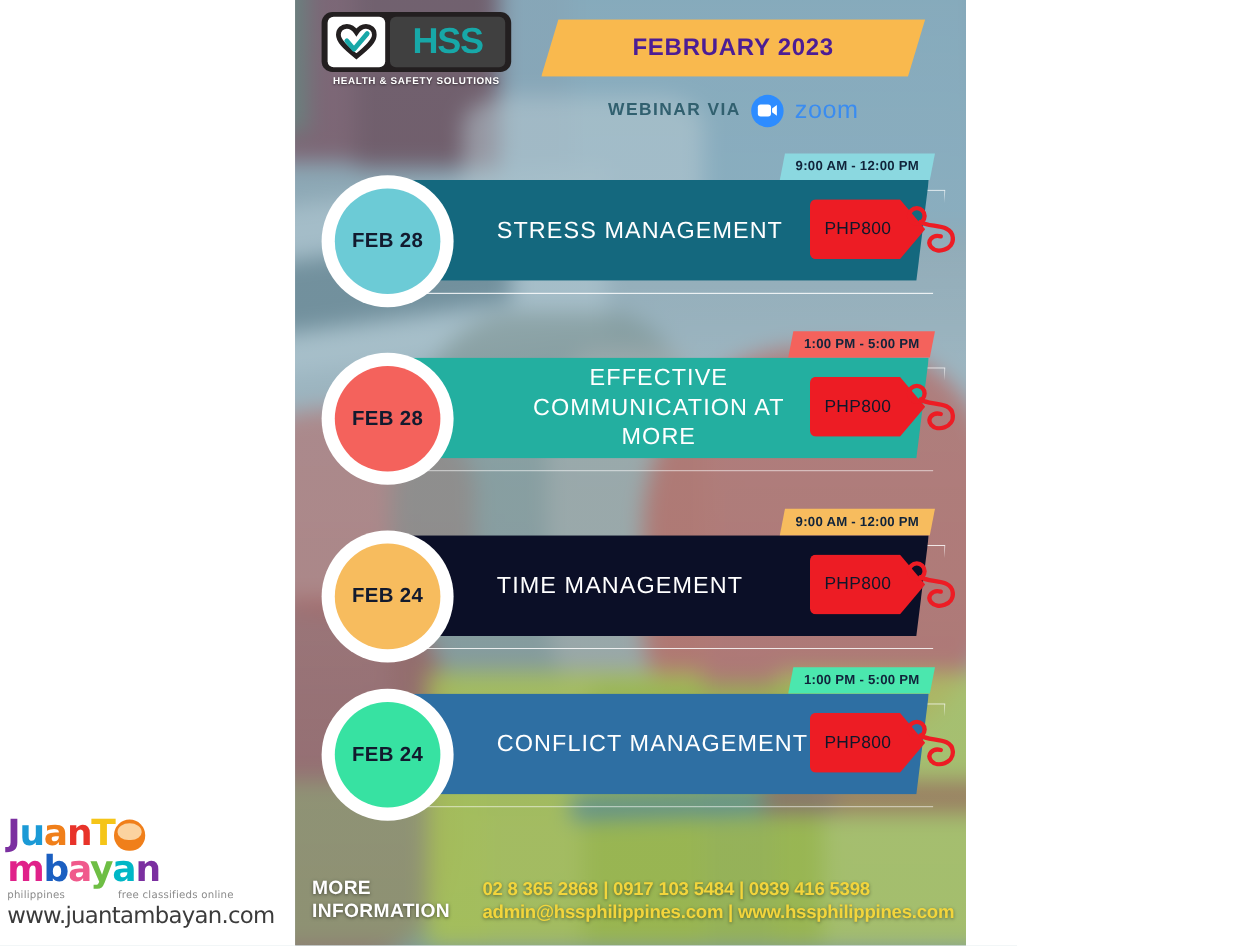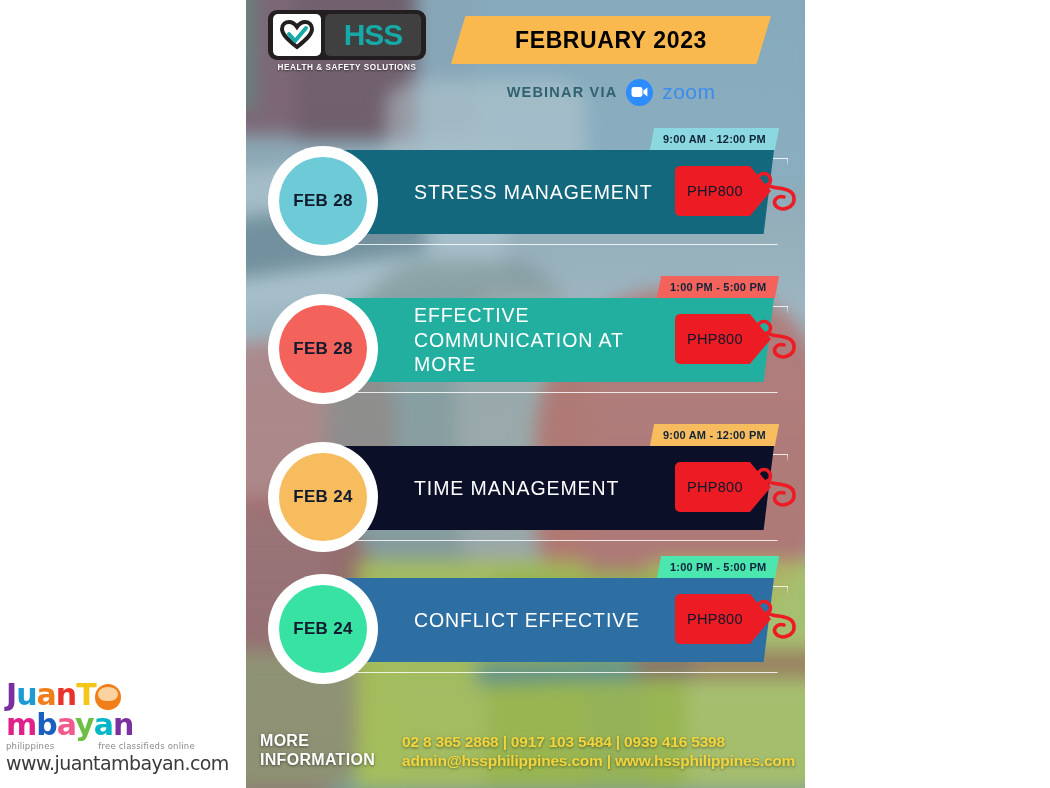--- a/index.html
+++ b/index.html
@@ -86,21 +86,21 @@
     text-shadow:0 1px 2px rgba(0,0,0,.55);
   }
 
   .month-banner{
     position:absolute; left:205px; top:16px; width:320px; height:48px;
     background:#F9B94E;
     clip-path:polygon(4.5% 0, 100% 0, 95.5% 100%, 0% 100%);
     display:flex; align-items:center; justify-content:center;
   }
   .month-banner span{
-    color:#000000; font-weight:bold; font-size:23px; letter-spacing:.6px;
+    color:#4c1d95; font-weight:bold; font-size:20px; letter-spacing:.6px;
   }
 
   .webinar-row{
     position:absolute; left:205px; top:78px; width:320px; height:28px;
     display:flex; align-items:center; justify-content:center; gap:9px;
   }
   .webinar-txt{ color:#31606f; font-weight:bold; font-size:14.5px; letter-spacing:1.2px; }
   .zoom-badge{
     width:27px; height:27px; border-radius:50%; background:#2D8CFF;
     display:flex; align-items:center; justify-content:center;
@@ -120,21 +120,21 @@
     clip-path:polygon(2.2% 0, 100% 0, 97.8% 100%, 0% 100%);
     background:transparent;
   }
   .bar{
     position:absolute; left:56px; top:10px; width:472px; height:84px;
     clip-path:polygon(2.2% 0, 100% 0, 97.8% 100%, 0% 100%);
     display:flex; align-items:center;
   }
   .bar-title{
     color:#ffffff; font-size:19.5px; letter-spacing:.9px; line-height:1.28;
-    margin-left:112px; max-width:270px;
+    margin-left:112px; max-width:270px;text-align:center;
   }
   .time-chip{
     position:absolute; right:28px; top:-12px; height:22px;
     padding:0 11px; display:flex; align-items:center;
     transform:skewX(-11deg);
     z-index:4;
   }
   .time-chip span{
     transform:skewX(11deg);
     color:#10233a; font-weight:bold; font-size:11px; letter-spacing:.2px;
@@ -318,21 +318,21 @@
       <div class="circle">
         <div class="circle-in" style="background:#F7BC5E;">
           <span>FEB 24</span>
         </div>
       </div>
     </div>
 
     <div class="row r4">
       <div class="frame"></div>
       <div class="bar" style="background:#2E6FA3;">
-        <div class="bar-title">CONFLICT EFFECTIVE</div>
+        <div class="bar-title">CONFLICT MANAGEMENT</div>
       </div>
       <div class="time-chip" style="background:#4BE7AE;">
         <span>1:00 PM - 5:00 PM</span>
       </div>
       <div class="pricetag">
         <span>PHP800</span>
       </div>
       <svg class="tag-loop" viewBox="0 0 54 54">
         <circle cx="11" cy="16" r="6.5" fill="none" stroke="#ED1C24" stroke-width="3.6"></circle>
         <path d="M14 21 C22 26 40 22 41 34 C42 44 28 48 23 42 C19 37 24 31 31 33" fill="none" stroke="#ED1C24" stroke-width="3.6" stroke-linecap="round"></path>

